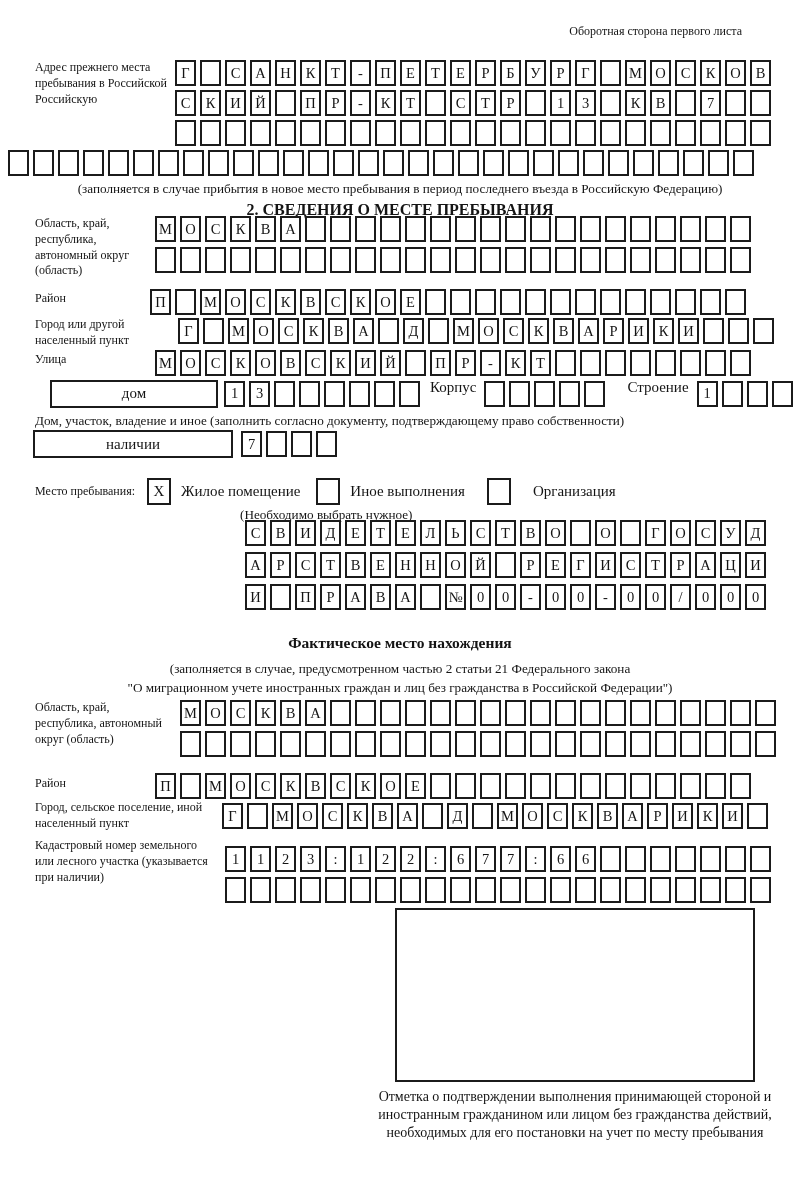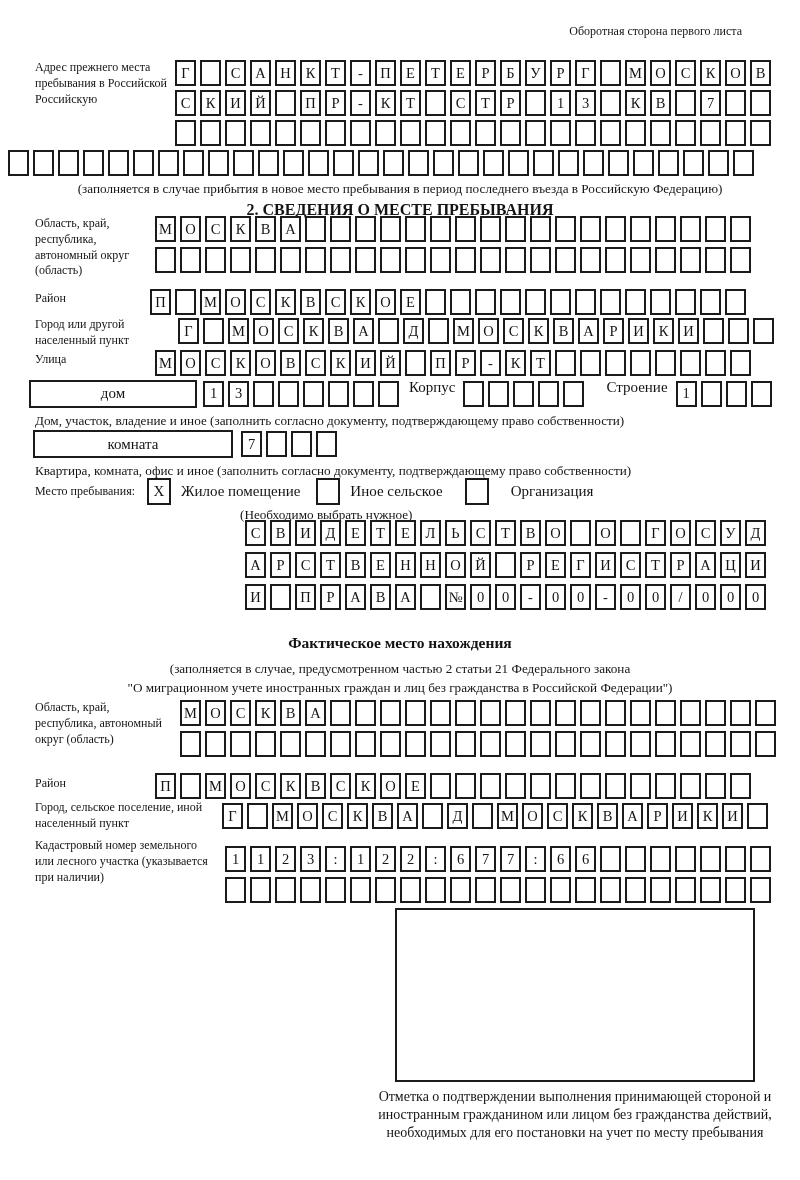--- a/index.html
+++ b/index.html
@@ -285,21 +285,21 @@
       <span class="cell"></span>
       <span class="cell"></span>
       <span class="cell"></span>
       <span class="cell"></span>
       <span class="cell"></span>
       <span class="cell"></span>
       <span class="cell"></span>
       <span class="cell"></span>
     </div>
 
-  <div class="abs inline-row" style="top:379px;left:29px;">
+  <div class="abs inline-row" style="top:379px;left:50px;">
     <div class="label-box" style="width:168px;margin-right:6px;">дом</div>
     <div class="cell-row">
         <span class="cell">1</span>
         <span class="cell">3</span>
         <span class="cell"></span>
         <span class="cell"></span>
         <span class="cell"></span>
         <span class="cell"></span>
         <span class="cell"></span>
         <span class="cell"></span>
@@ -316,36 +316,35 @@
     <div class="cell-row">
         <span class="cell">1</span>
         <span class="cell"></span>
         <span class="cell"></span>
         <span class="cell"></span>
       </div>
   </div>
   <div class="abs note" style="top:412px;left:35px;">Дом, участок, владение и иное (заполнить согласно документу, подтверждающему право собственности)</div>
 
   <div class="abs inline-row" style="top:430px;left:33px;">
-    <div class="label-box" style="width:200px;margin-right:8px;">комната</div>
+    <div class="label-box" style="width:200px;margin-right:8px;">наличии</div>
     <div class="cell-row">
         <span class="cell">7</span>
         <span class="cell"></span>
         <span class="cell"></span>
         <span class="cell"></span>
       </div>
   </div>
-  <div class="abs note" style="top:462px;left:35px;">Квартира, комната, офис и иное (заполнить согласно документу, подтверждающему право собственности)</div>
 
   <div class="abs inline-row" style="top:478px;left:35px;">
     <div class="lbl">Место пребывания:</div>
     <div class="checkbox" style="margin-left:12px;">X</div>
     <div class="opt-lbl" style="margin-left:10px;">Жилое помещение</div>
     <div class="checkbox" style="margin-left:16px;"></div>
-    <div class="opt-lbl" style="margin-left:10px;">Иное сельское</div>
+    <div class="opt-lbl" style="margin-left:10px;">Иное выполнения</div>
     <div class="checkbox" style="margin-left:22px;"></div>
     <div class="opt-lbl" style="margin-left:22px;">Организация</div>
   </div>
   <div class="abs note" style="top:506px;left:240px;">(Необходимо выбрать нужное)</div>
 
   <div class="abs" style="top:520px;left:245px;">
     <div class="cell-row" style="margin-bottom:6px;">
         <span class="cell">С</span>
         <span class="cell">В</span>
         <span class="cell">И</span>

